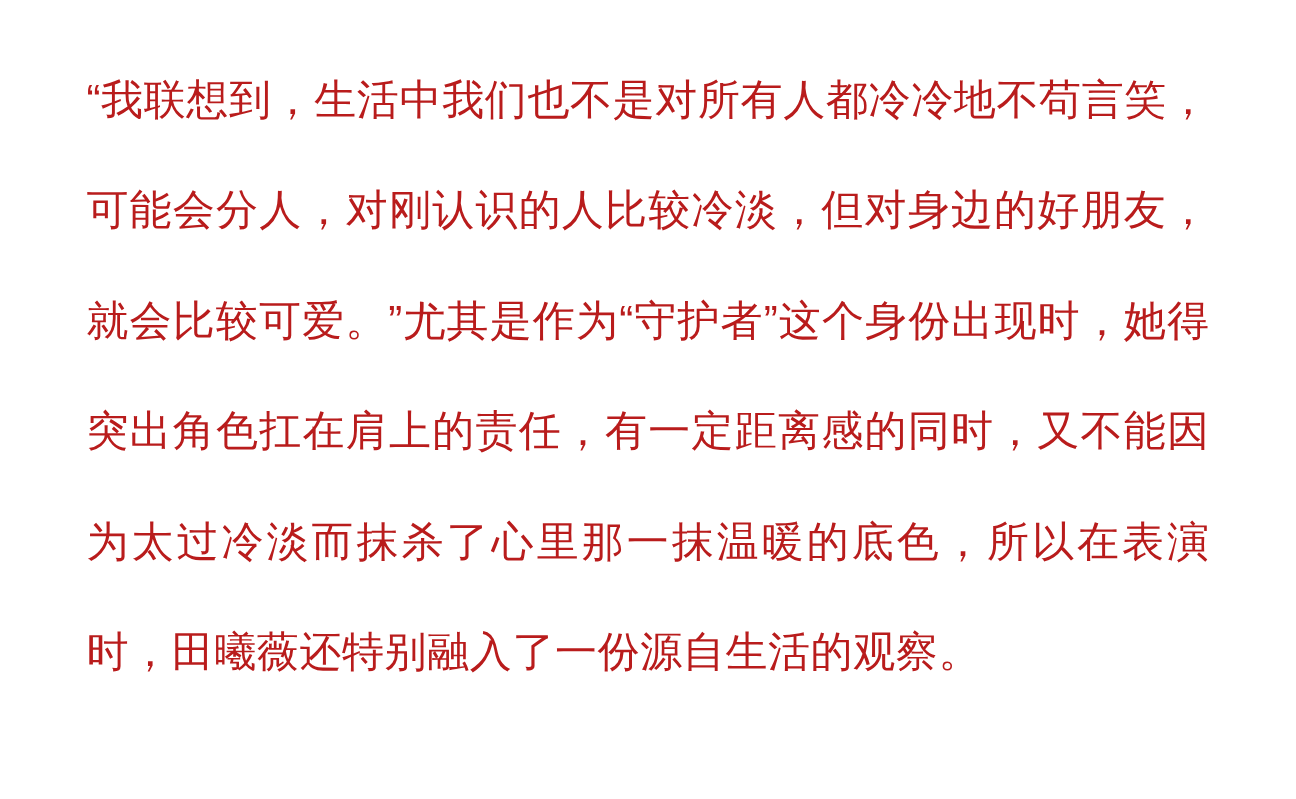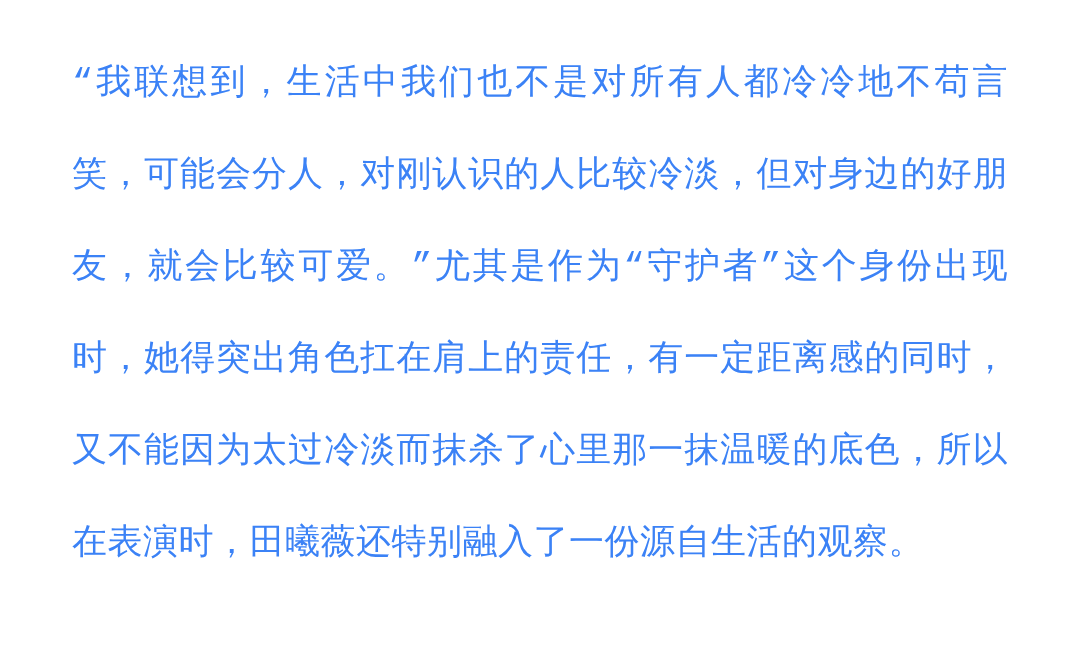--- a/index.html
+++ b/index.html
@@ -20,25 +20,25 @@
     box-sizing: border-box;
     position: relative;
   }
   .article-body {
     position: absolute;
     left: 72px;
     top: 38px;
     width: 936px;
   }
   .paragraph {
-    font-family: Liberation Mono, monospace;
+    font-family: Liberation Sans, sans-serif;
     font-size: 35px;
     line-height: 92px;
     letter-spacing: 0.5px;
-    color: #3b82f6;
+    color: #b91c1c;
     text-align: justify;
     text-justify: inter-character;
     margin: 0;
     white-space: pre-wrap;
     word-break: break-all;
   }
 </style>
 </head>
 <body>
 

